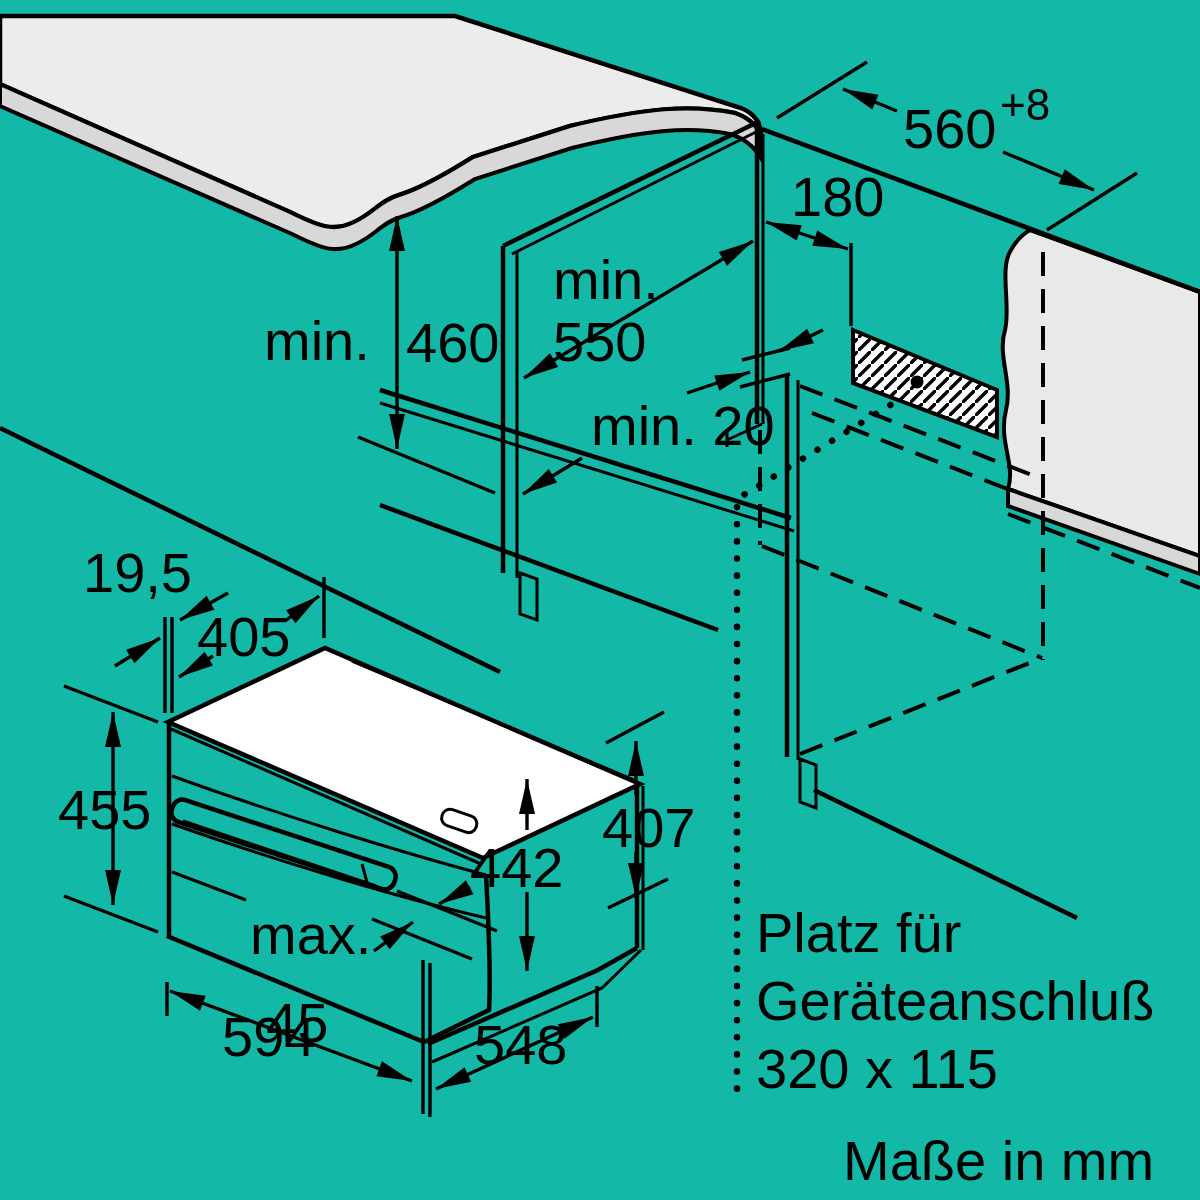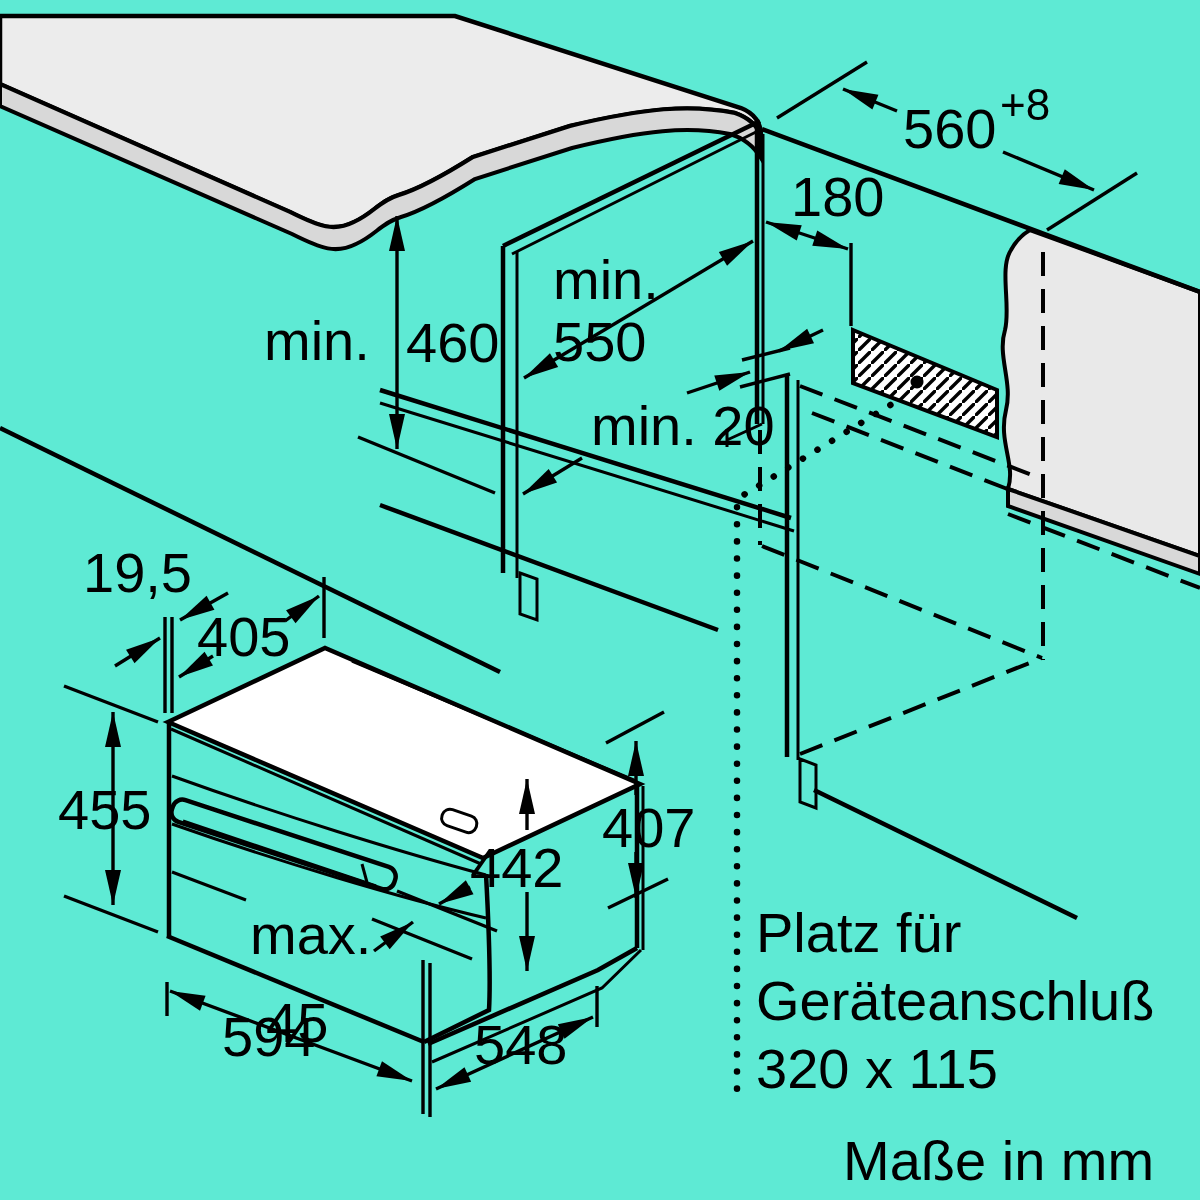--- a/index.html
+++ b/index.html
@@ -1,17 +1,17 @@
 <!DOCTYPE html>
 <html style="--ink: #000000; --surface: #ececec; --edge: #d8d8d8; --panel: #e9e9e9;"><head>
 <meta charset="utf-8">
 <style>
   :root{ --ink:#000000; --surface:#ececec; --edge:#d8d8d8; --panel:#e9e9e9; }
   html,body{margin:0;padding:0;background:#fff;}
-  .stage{width:1200px;height:1200px;position:relative;background:#5eead4;overflow:hidden;}
+  .stage{width:1200px;height:1200px;position:relative;background:#14b8a6;overflow:hidden;}
   svg{display:block;}
   .ln   {stroke:var(--ink);stroke-width:4.5;fill:none;}
   .thin {stroke:var(--ink);stroke-width:3;fill:none;}
   .dim  {stroke:var(--ink);stroke-width:3.4;fill:none;}
   .dash {stroke:var(--ink);stroke-width:4;fill:none;stroke-dasharray:24 13;}
   .dot  {stroke:var(--ink);stroke-width:6.5;fill:none;stroke-dasharray:0.1 17;stroke-linecap:round;}
   .surface{fill:var(--surface);stroke:var(--ink);stroke-width:4.5;}
   .edgeband{fill:var(--edge);stroke:var(--ink);stroke-width:4;}
   .panelf{fill:var(--panel);stroke:var(--ink);stroke-width:4;}
   .white{fill:#ffffff;stroke:var(--ink);stroke-width:4.5;}

